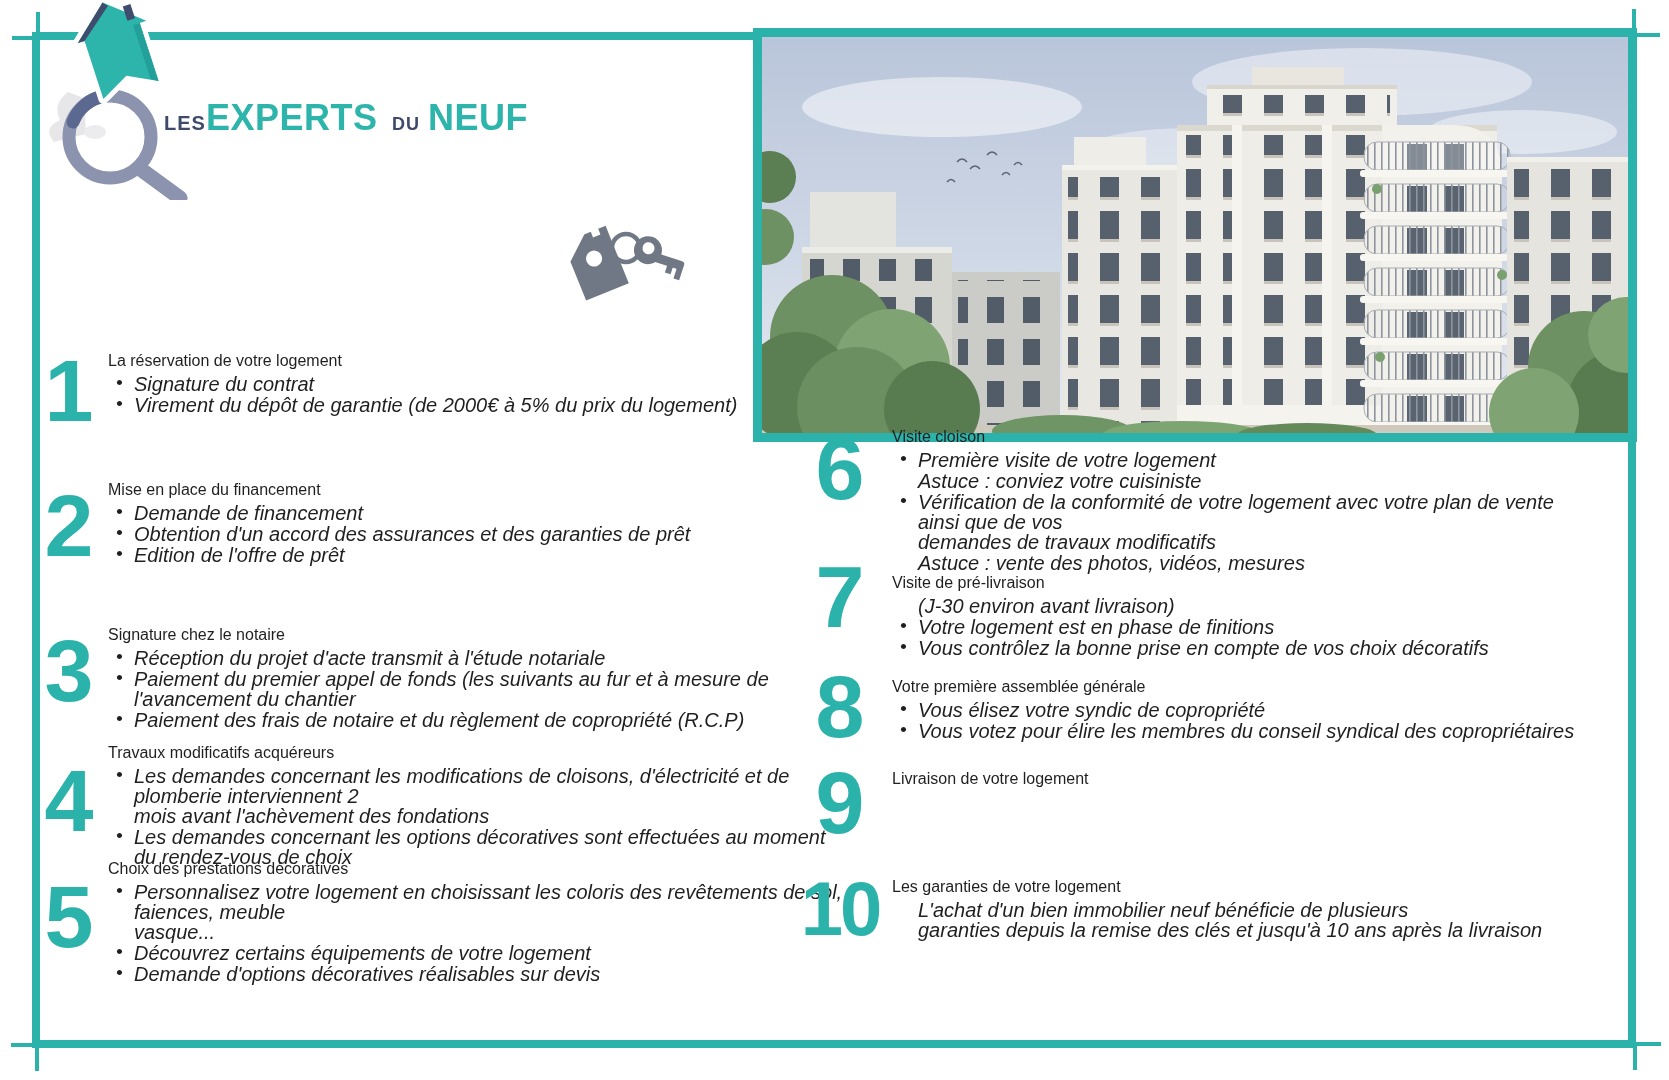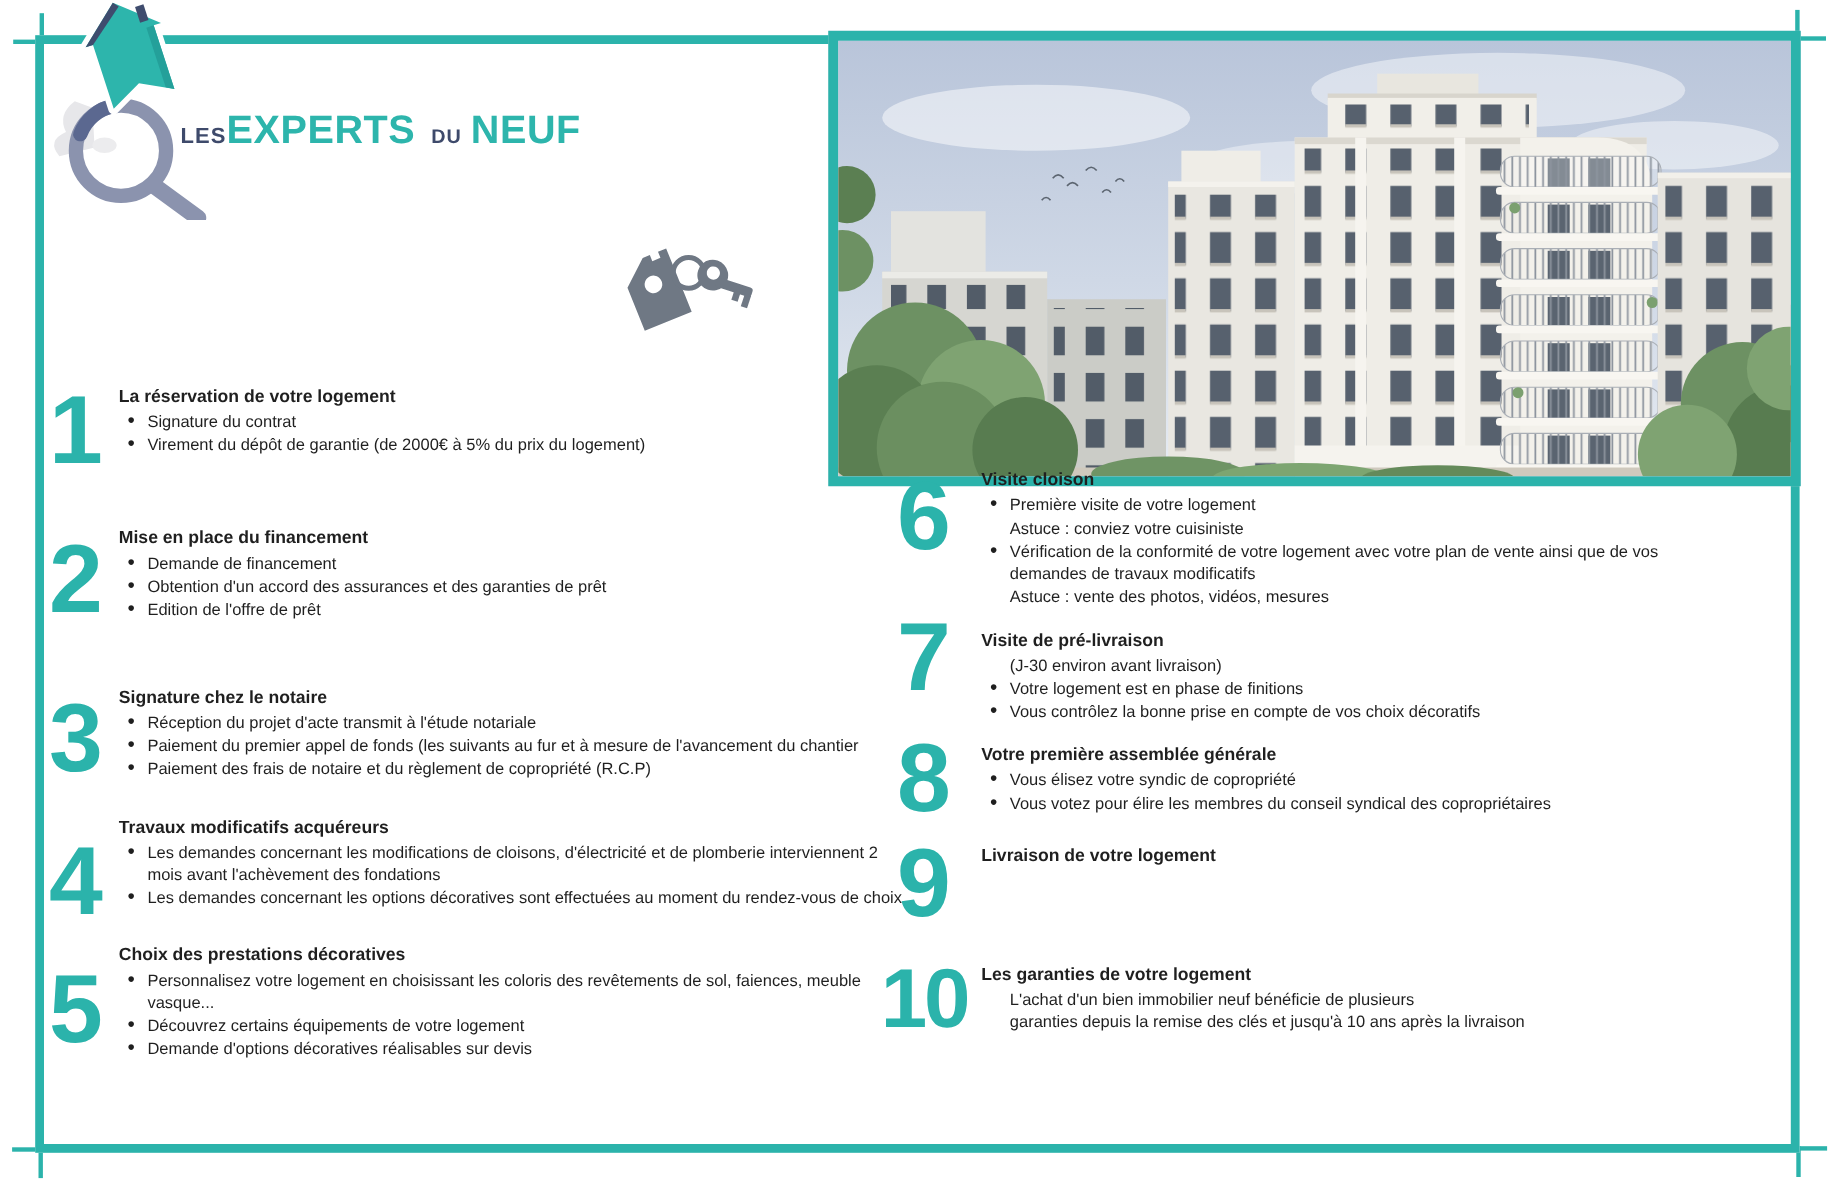--- a/index.html
+++ b/index.html
@@ -25,24 +25,24 @@
   .keys-svg{position:absolute;left:552px;top:208px;width:135px;height:105px;z-index:5;}
   
   .photo{position:absolute;left:753px;top:28px;width:884px;height:414px;
     border:9px solid #2BB3AB;box-sizing:border-box;background:#cdd6e4;z-index:4;overflow:hidden;}
   .photo svg{display:block;width:866px;height:396px;}
   
   .step{position:absolute;display:flex;align-items:flex-start;z-index:5;}
   .step .num{flex:0 0 auto;width:58px;text-align:center;color:#2BB3AB;
     font-size:88px;line-height:70px;font-weight:700;margin-top:6px;}
   .step .txt{margin-left:10px;padding-top:0;}
-  .step .s-title{font-size:16px;font-weight:700;line-height:22px;margin-bottom:2px;}
+  .step .s-title{font-size:16px;font-weight:400;line-height:22px;margin-bottom:2px;}
   .step ul{list-style:none;margin:0;padding:0;}
-  .step li{position:relative;font-size:15px;line-height:20px;margin:1px 0;
-    padding-left:26px;white-space:pre-line;}
+  .step li{position:relative;font-size:20px;line-height:20px;margin:1px 0;
+    padding-left:26px;white-space:pre-line;font-style:italic;}
   .step li.bullet::before{content:"\2022";position:absolute;left:8px;top:-1px;
     font-size:19px;color:#1f1f1f;}
   .col-left{left:40px;}  .col-left  .txt{width:745px;}
   .col-right{left:798px;}.col-right .txt{width:705px;}
   .col-right .num{width:84px;}
   .step[data-num="1"]{top:350px;}
   .step[data-num="2"]{top:479px;}  .step[data-num="2"] .num{margin-top:12px;}
   .step[data-num="3"]{top:624px;}  .step[data-num="3"] .num{margin-top:12px;}
   .step[data-num="4"]{top:742px;}  .step[data-num="4"] .num{margin-top:24px;}
   .step[data-num="5"]{top:858px;}  .step[data-num="5"] .num{margin-top:24px;}

